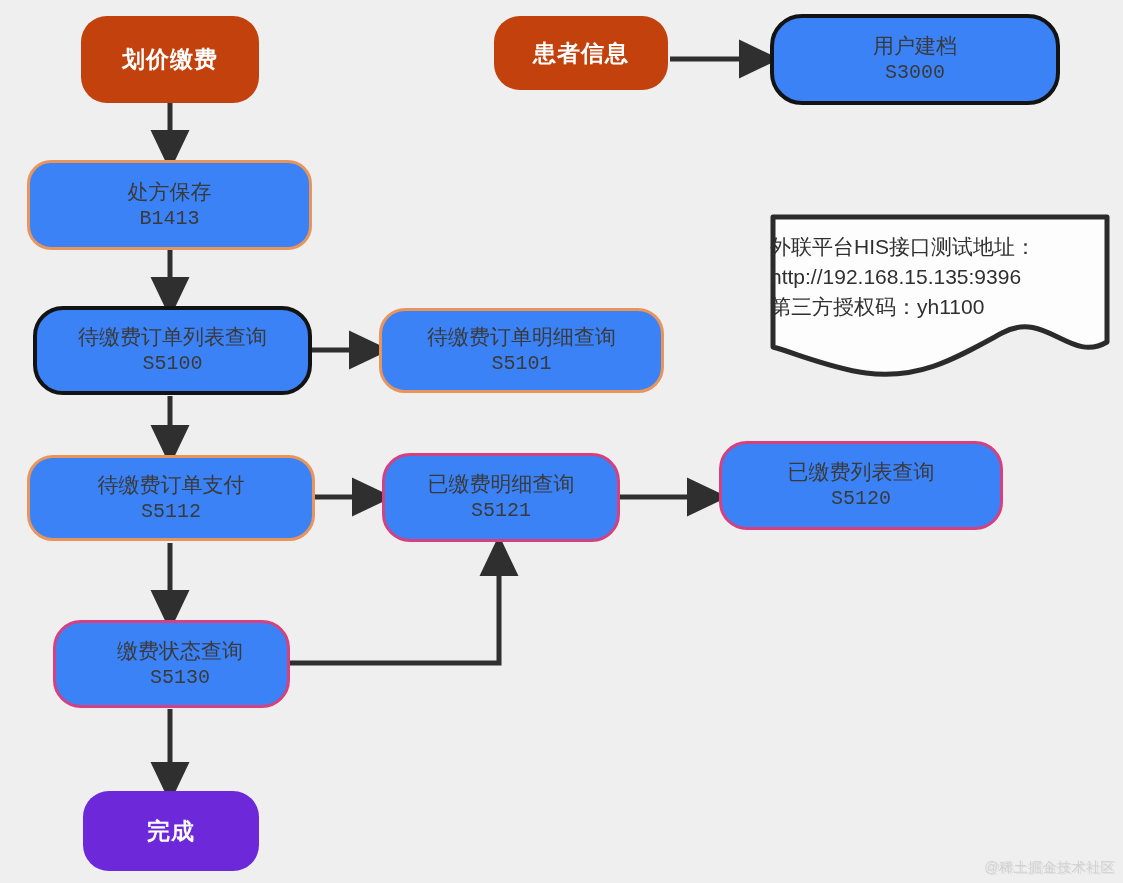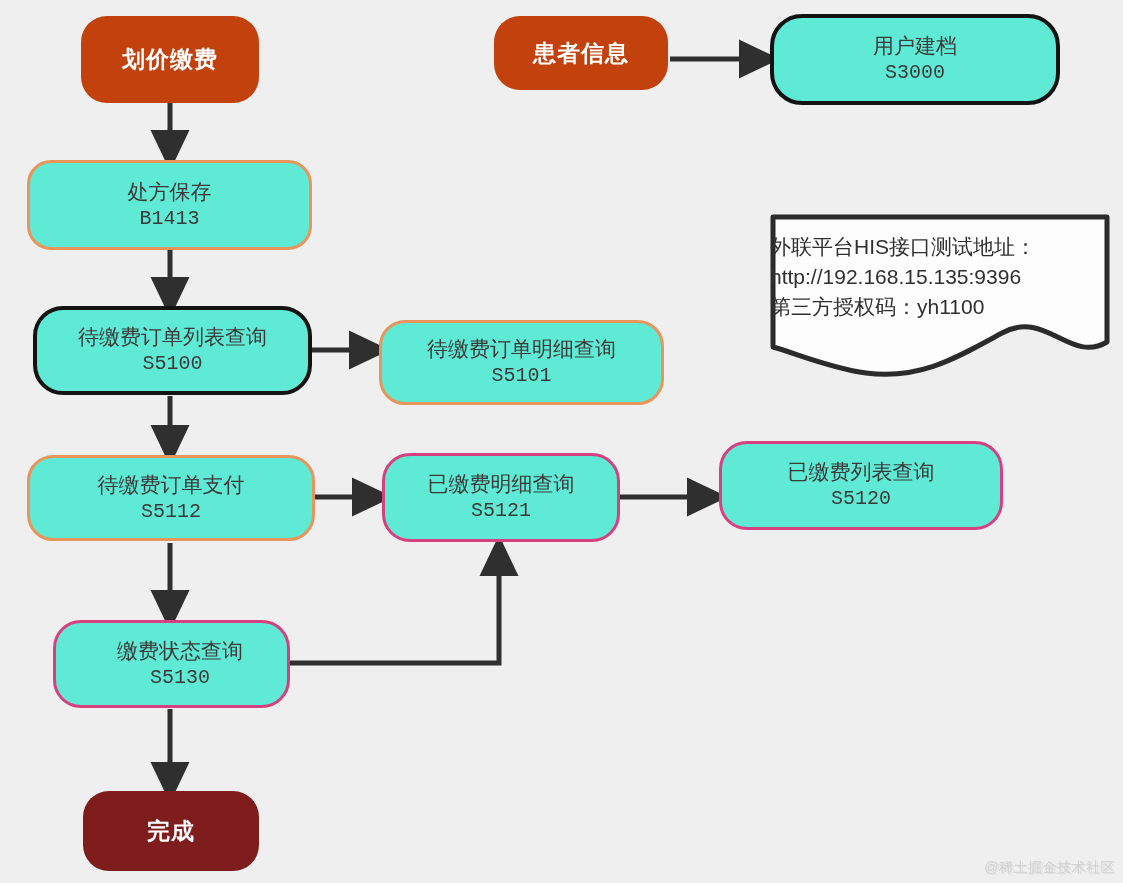--- a/index.html
+++ b/index.html
@@ -46,25 +46,25 @@
   }
   
   .node.terminal {
     border: none;
     color: #ffffff;
     font-weight: bold;
     letter-spacing: 1px;
   }
   .node.terminal .l1 { font-size: 23px; }
   .node.pink   { background: #c2410c; }
-  .node.blue   { background: #7f1d1d; }
+  .node.blue   { background: #6d28d9; }
 
   
   .node.proc {
-    background: #5eead4;
+    background: #3b82f6;
   }
   .node.proc .l1 { font-size: 21px; color: #3a3a3a; }
   .node.proc .l2 { font-size: 20px; color: #3a3a3a; font-family: Liberation Mono, monospace; }
   .node.b-black  { border: 4px solid #131313; }
   .node.b-orange { border: 3px solid #e8955c; }
   .node.b-rose   { border: 3px solid #d6407f; }
 
   
   #note-box {
     position: absolute;
@@ -155,21 +155,21 @@
   <div class="node proc b-orange" style="left:27px; top:160px; width:285px; height:90px; border-radius:24px;">
     <span class="l1">处方保存</span>
     <span class="l2">B1413</span>
   </div>
 
   <div class="node proc b-black" style="left:33px; top:306px; width:279px; height:89px; border-radius:30px;">
     <span class="l1">待缴费订单列表查询</span>
     <span class="l2">S5100</span>
   </div>
 
-  <div class="node proc b-orange" style="left:379px; top:320px; width:285px; height:85px; border-radius:26px;">
+  <div class="node proc b-orange" style="left:379px; top:308px; width:285px; height:85px; border-radius:26px;">
     <span class="l1">待缴费订单明细查询</span>
     <span class="l2">S5101</span>
   </div>
 
   <div class="node proc b-orange" style="left:27px; top:455px; width:288px; height:86px; border-radius:26px;">
     <span class="l1">待缴费订单支付</span>
     <span class="l2">S5112</span>
   </div>
 
   <div class="node proc b-rose" style="left:382px; top:453px; width:238px; height:89px; border-radius:28px;">

